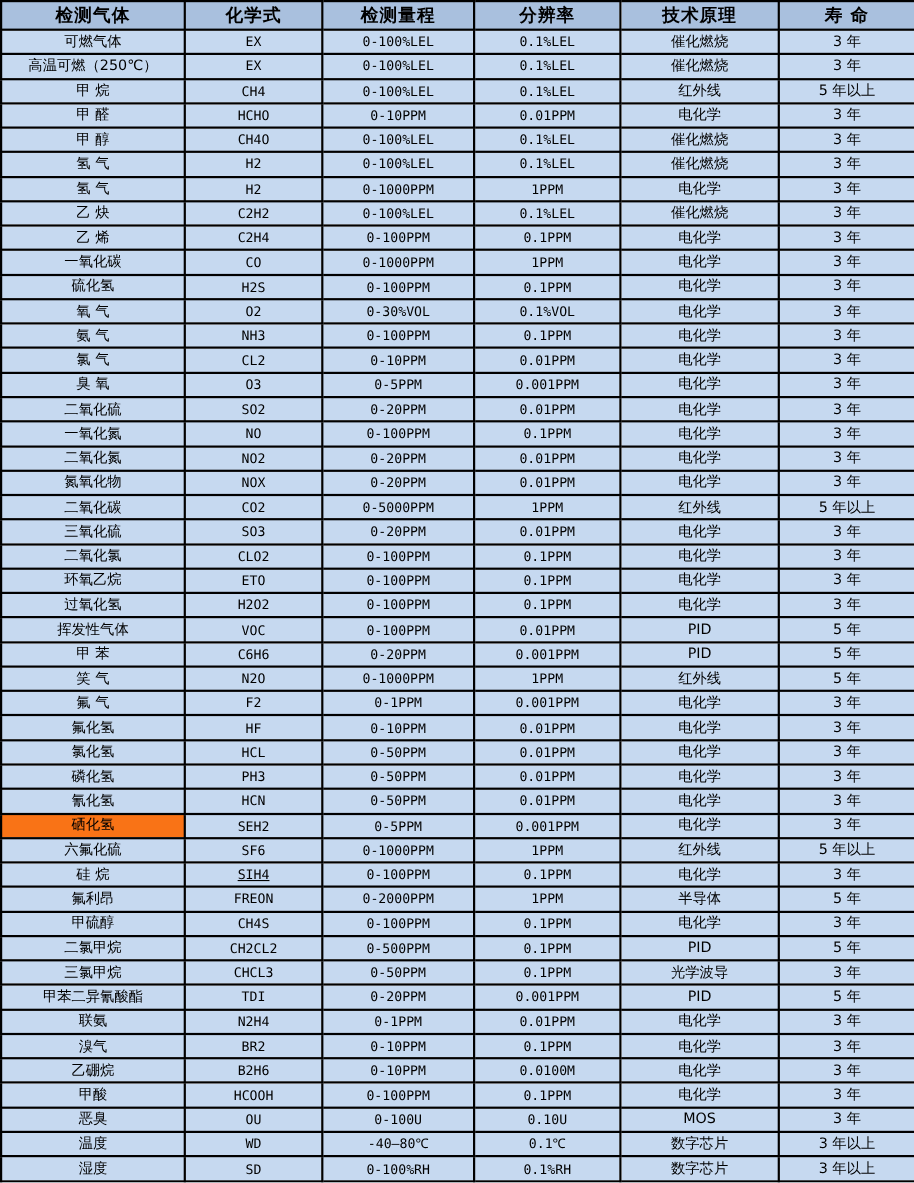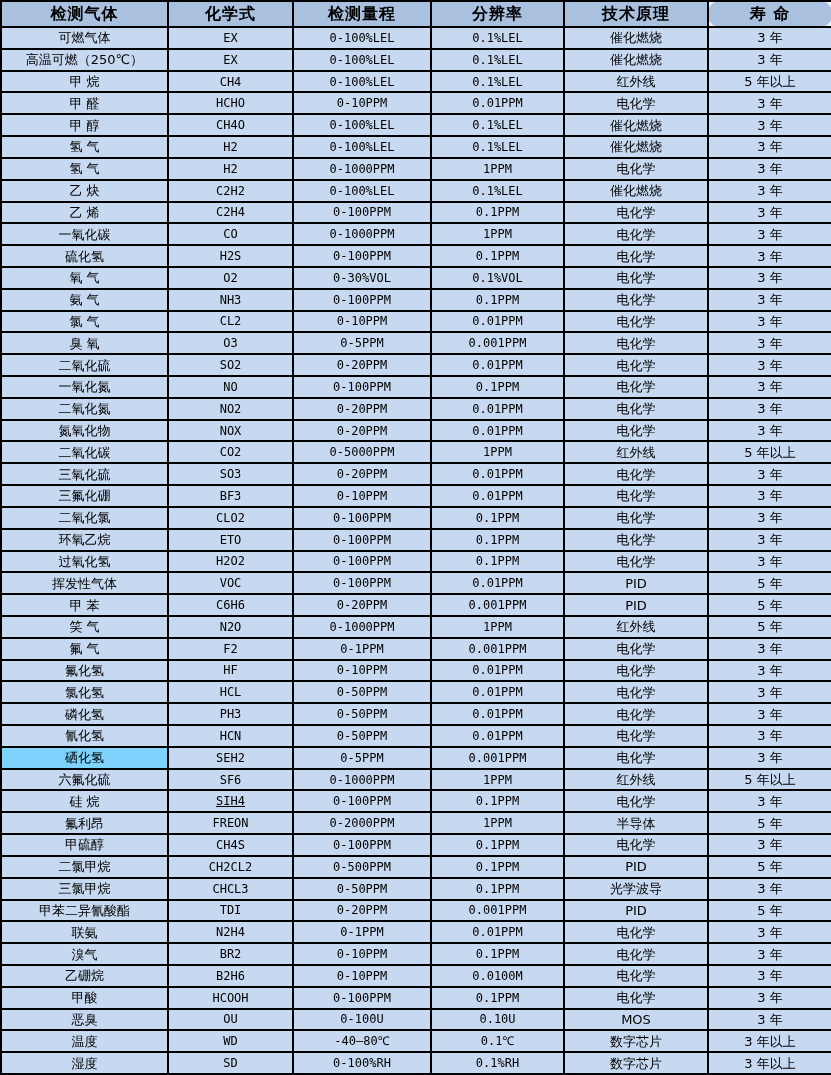--- a/index.html
+++ b/index.html
@@ -61,21 +61,21 @@
         <col style="width: 144px;">
         <col style="width: 124px;">
       </colgroup>
     <thead>
       <tr>
         <th style="background: rgb(169, 192, 222);">检测气体</th>
         <th style="background: rgb(169, 192, 222);">化学式</th>
         <th style="background: rgb(169, 192, 222);">检测量程</th>
         <th style="background: rgb(169, 192, 222);">分辨率</th>
         <th style="background: rgb(169, 192, 222);">技术原理</th>
-        <th style="background: rgb(169, 192, 222); border-radius: 12px;">寿 命</th>
+        <th style="background: rgb(169, 192, 222);">寿 命</th>
       </tr>
     </thead>
     <tbody id="tbody">
         <tr>
           <td class="cell-gas" style="background: rgb(198, 217, 240);">可燃气体</td>
           <td class="cell-formula" style="background: rgb(198, 217, 240);">EX</td>
           <td class="cell-range" style="background: rgb(198, 217, 240);">0-100%LEL</td>
           <td class="cell-resolution" style="background: rgb(198, 217, 240);">0.1%LEL</td>
           <td class="cell-principle" style="background: rgb(198, 217, 240);">催化燃烧</td>
           <td class="cell-lifespan" style="background: rgb(198, 217, 240);">3 年</td>
@@ -234,28 +234,20 @@
         </tr>
         <tr>
           <td class="cell-gas" style="background: rgb(198, 217, 240);">三氧化硫</td>
           <td class="cell-formula" style="background: rgb(198, 217, 240);">SO3</td>
           <td class="cell-range" style="background: rgb(198, 217, 240);">0-20PPM</td>
           <td class="cell-resolution" style="background: rgb(198, 217, 240);">0.01PPM</td>
           <td class="cell-principle" style="background: rgb(198, 217, 240);">电化学</td>
           <td class="cell-lifespan" style="background: rgb(198, 217, 240);">3 年</td>
         </tr>
         <tr>
-          <td class="cell-gas" style="background: rgb(198, 217, 240);">三氟化硼</td>
-          <td class="cell-formula" style="background: rgb(198, 217, 240);">BF3</td>
-          <td class="cell-range" style="background: rgb(198, 217, 240);">0-10PPM</td>
-          <td class="cell-resolution" style="background: rgb(198, 217, 240);">0.01PPM</td>
-          <td class="cell-principle" style="background: rgb(198, 217, 240);">电化学</td>
-          <td class="cell-lifespan" style="background: rgb(198, 217, 240);">3 年</td>
-        </tr>
-        <tr>
           <td class="cell-gas" style="background: rgb(198, 217, 240);">二氧化氯</td>
           <td class="cell-formula" style="background: rgb(198, 217, 240);">CLO2</td>
           <td class="cell-range" style="background: rgb(198, 217, 240);">0-100PPM</td>
           <td class="cell-resolution" style="background: rgb(198, 217, 240);">0.1PPM</td>
           <td class="cell-principle" style="background: rgb(198, 217, 240);">电化学</td>
           <td class="cell-lifespan" style="background: rgb(198, 217, 240);">3 年</td>
         </tr>
         <tr>
           <td class="cell-gas" style="background: rgb(198, 217, 240);">环氧乙烷</td>
           <td class="cell-formula" style="background: rgb(198, 217, 240);">ETO</td>
@@ -330,21 +322,21 @@
         </tr>
         <tr>
           <td class="cell-gas" style="background: rgb(198, 217, 240);">氰化氢</td>
           <td class="cell-formula" style="background: rgb(198, 217, 240);">HCN</td>
           <td class="cell-range" style="background: rgb(198, 217, 240);">0-50PPM</td>
           <td class="cell-resolution" style="background: rgb(198, 217, 240);">0.01PPM</td>
           <td class="cell-principle" style="background: rgb(198, 217, 240);">电化学</td>
           <td class="cell-lifespan" style="background: rgb(198, 217, 240);">3 年</td>
         </tr>
         <tr>
-          <td class="cell-gas" style="background: #7dd3fc;">硒化氢</td>
+          <td class="cell-gas" style="background: #f97316;">硒化氢</td>
           <td class="cell-formula" style="background: rgb(198, 217, 240);">SEH2</td>
           <td class="cell-range" style="background: rgb(198, 217, 240);">0-5PPM</td>
           <td class="cell-resolution" style="background: rgb(198, 217, 240);">0.001PPM</td>
           <td class="cell-principle" style="background: rgb(198, 217, 240);">电化学</td>
           <td class="cell-lifespan" style="background: rgb(198, 217, 240);">3 年</td>
         </tr>
         <tr>
           <td class="cell-gas" style="background: rgb(198, 217, 240);">六氟化硫</td>
           <td class="cell-formula" style="background: rgb(198, 217, 240);">SF6</td>
           <td class="cell-range" style="background: rgb(198, 217, 240);">0-1000PPM</td>

